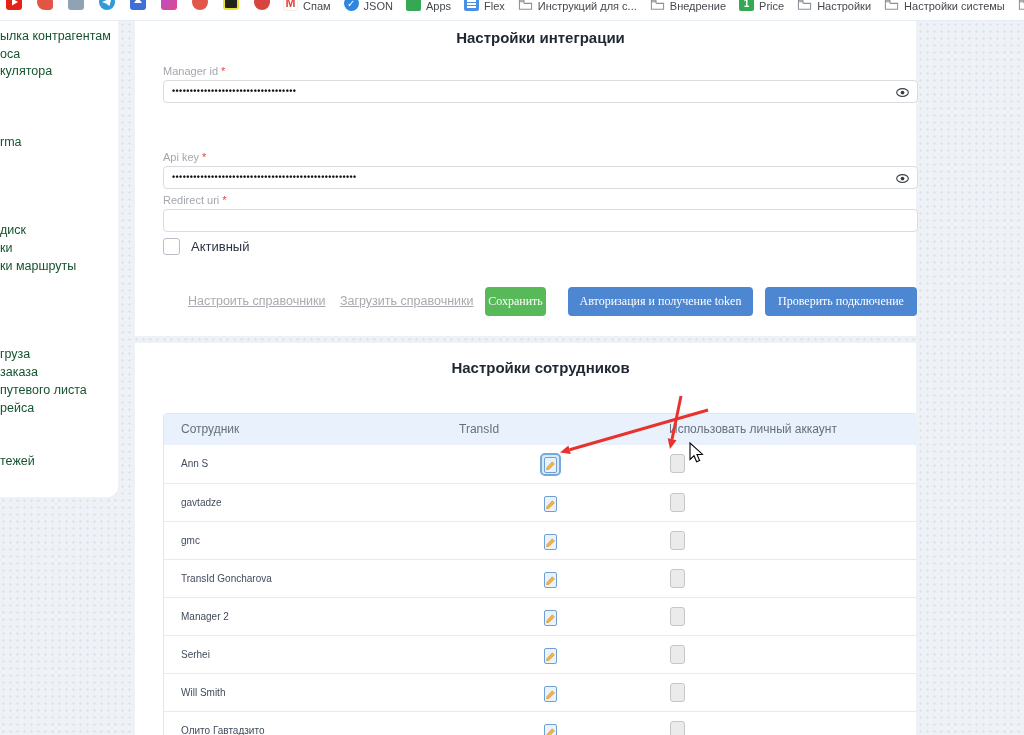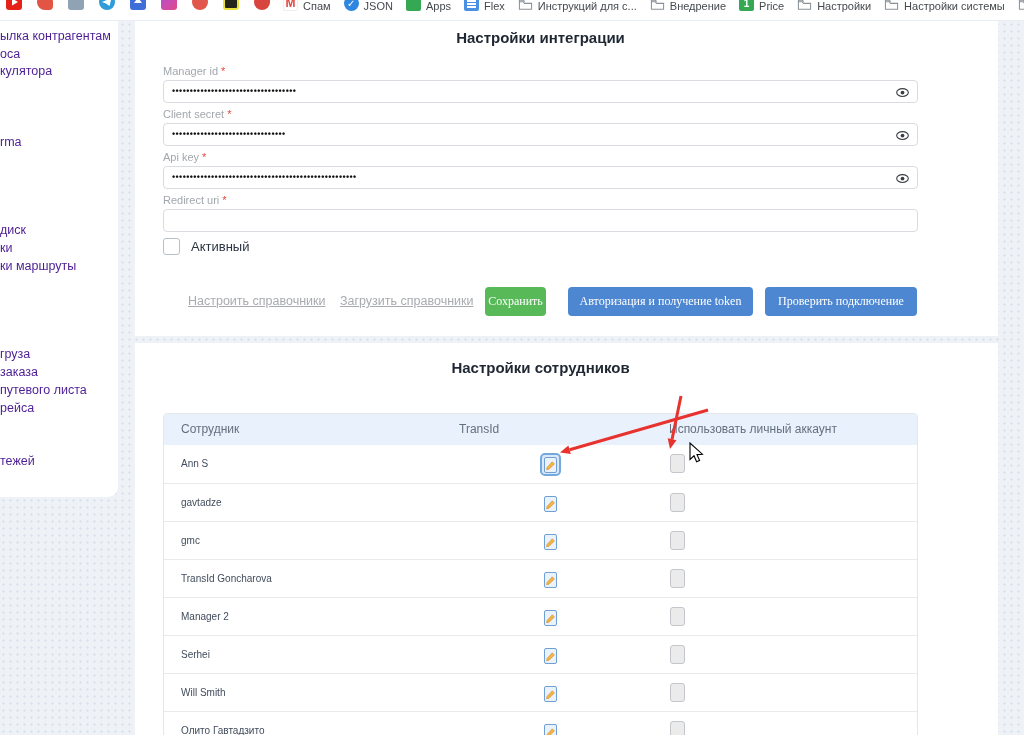--- a/index.html
+++ b/index.html
@@ -26,24 +26,24 @@
   .bico.badge-blue { background:#2f86e0; border-radius:50%; color:#fff; font-size:10px; line-height:15px; text-align:center; }
   .bico.badge-green { background:#34a853; color:#fff; font-size:10px; font-weight:bold; line-height:15px; text-align:center; border-radius:2px; }
   .bico.badge-flex { background:#4a90e2; border-radius:2px; }
   .bico.badge-flex:after { content:""; position:absolute; left:3px; top:4px; width:9px; height:1.6px; background:#fff; box-shadow:0 3px 0 #fff, 0 6px 0 #fff; }
   .folder-svg { width:15px; height:13px; margin-top:-2px; }
 
   
   .sidebar { position:absolute; left:0; top:21px; width:118px; height:476px;
     background:#fff; border-bottom-right-radius:10px; }
   .side-item { position:absolute; left:0; width:130px; white-space:nowrap;
-    font-size:12.5px; color:#4c1d95; overflow:hidden; cursor:pointer; }
+    font-size:12.5px; color:#14532d; overflow:hidden; cursor:pointer; }
 
   
-  .card { position:absolute; left:135px; top:21px; width:863px; height:714px; }
+  .card { position:absolute; left:135px; top:21px; width:781px; height:714px; }
   .sec1 { position:relative; width:100%; height:315px; background:#fff; }
   .band { width:100%; height:7px; }
   .sec2 { position:relative; width:100%; height:392px; background:#fff; overflow:hidden; }
 
   .sec-title { position:absolute; left:28px; width:755px; text-align:center;
     font-size:15px; font-weight:bold; color:#1f2733; }
   .sec1 .sec-title { top:8px; }
   .sec2 .sec-title { top:16px; }
 
   .field { position:absolute; left:28px; width:755px; }
@@ -192,30 +192,20 @@
         <div class="flabel"><span>Manager id</span><span class="req">*</span></div>
         <div class="tinput">
           <span class="dots">•••••••••••••••••••••••••••••••••••</span>
           <span class="eye"><svg viewBox="0 0 16 16">
                 <ellipse cx="8" cy="8" rx="6.2" ry="4.2" fill="none" stroke="#3b3f44" stroke-width="1.2"></ellipse>
                 <circle cx="8" cy="8" r="2" fill="#3b3f44"></circle>
               </svg></span>
         </div>
       </div>
 
-      <div class="field" style="top:87px">
-        <div class="flabel"><span>Client secret</span><span class="req">*</span></div>
-        <div class="tinput">
-          <span class="dots">••••••••••••••••••••••••••••••••</span>
-          <span class="eye"><svg viewBox="0 0 16 16">
-                <ellipse cx="8" cy="8" rx="6.2" ry="4.2" fill="none" stroke="#3b3f44" stroke-width="1.2"></ellipse>
-                <circle cx="8" cy="8" r="2" fill="#3b3f44"></circle>
-              </svg></span>
-        </div>
-      </div>
 
       <div class="field" style="top:130px">
         <div class="flabel"><span>Api key</span><span class="req">*</span></div>
         <div class="tinput">
           <span class="dots">••••••••••••••••••••••••••••••••••••••••••••••••••••</span>
           <span class="eye"><svg viewBox="0 0 16 16">
                 <ellipse cx="8" cy="8" rx="6.2" ry="4.2" fill="none" stroke="#3b3f44" stroke-width="1.2"></ellipse>
                 <circle cx="8" cy="8" r="2" fill="#3b3f44"></circle>
               </svg></span>
         </div>

